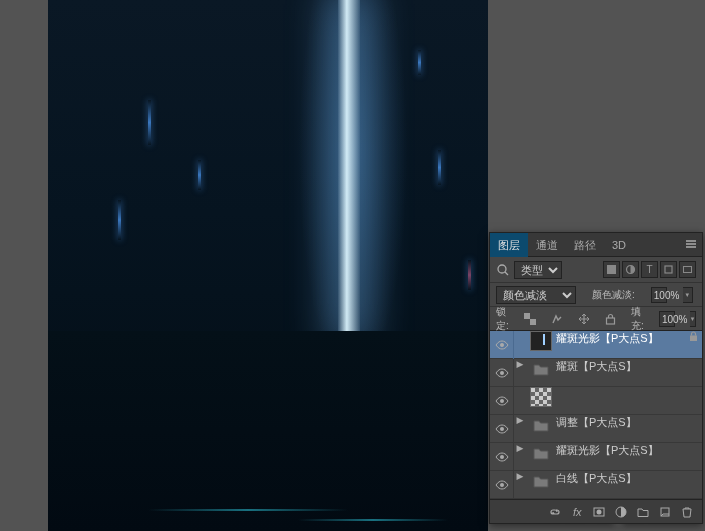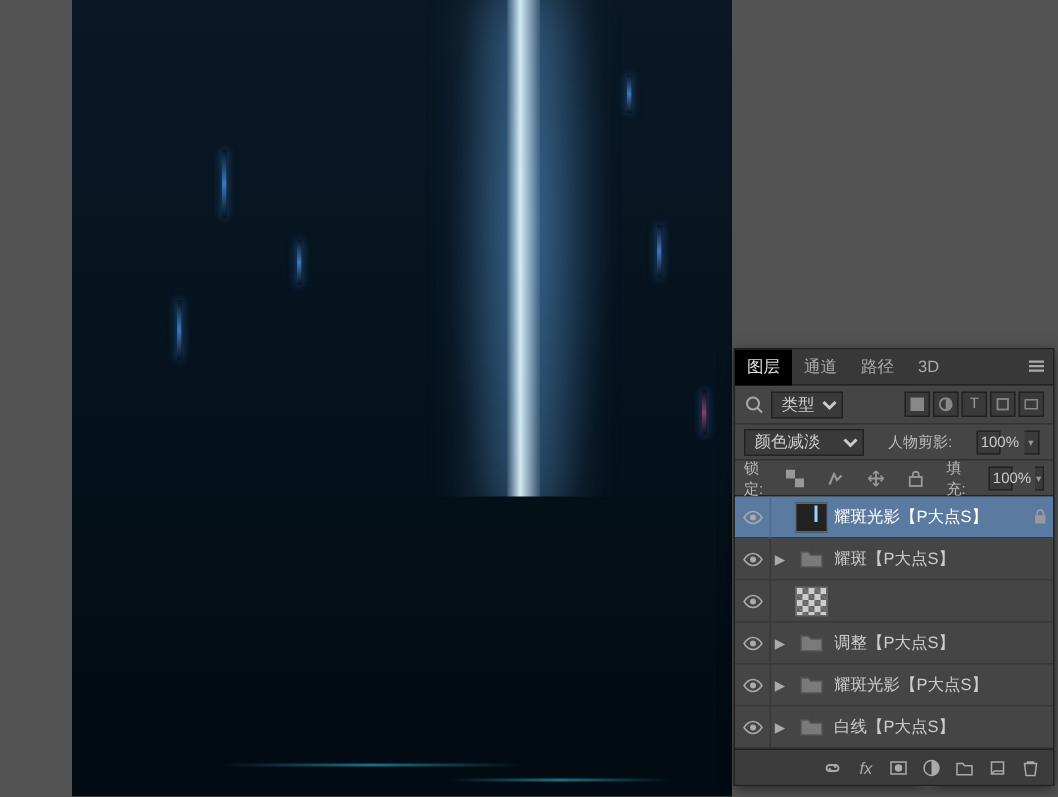--- a/index.html
+++ b/index.html
@@ -87,21 +87,21 @@
   }
   .tab {
     padding: 0 8px;
     height: 24px;
     line-height: 24px;
     font-size: 11px;
     color: #aaa;
     cursor: pointer;
   }
   .tab.active {
-    background: #000000;
+    background: #0c4a6e;
     color: #e0e0e0;
   }
   .tab-menu {
     position: absolute; right: 4px; top: 4px;
     width: 14px; height: 14px;
     color: #aaa;
   }
   .filter-row {
     height: 26px;
     display: flex;
@@ -184,21 +184,21 @@
   .lock-icon {
     width: 15px; height: 15px;
     display: flex; align-items: center; justify-content: center;
     color: #aaa;
     font-size: 11px;
   }
   .layer-list { }
   .layer-row {
     height: 28px;
     display: flex;
-    align-items: center;
+    align-items: flex-start;
     border-bottom: 1px solid #383838;
     padding-right: 4px;
   }
   .layer-row.selected {
     background: #5a7aa0;
     color: #fff;
   }
   .eye {
     width: 24px; height: 28px;
     display: flex; align-items: center; justify-content: center;
@@ -335,21 +335,21 @@
             <rect x="1.5" y="2.5" width="8" height="6" fill="none" stroke="#888"></rect>
           </svg>
       </div>
     </div>
   </div>
 
   <div class="mode-row">
     <select class="blend-select">
       <option>颜色减淡</option>
     </select>
-    <span class="opacity-label">人物剪影:</span>
+    <span class="opacity-label">颜色减淡:</span>
     <span class="pct-box">100%</span>
     <span class="pct-arrow">▾</span>
   </div>
 
   <div class="lock-row">
     <span class="lock-label">锁定:</span>
     <span class="lock-icon">
       <svg width="12" height="12" viewBox="0 0 12 12">
           <rect x="0" y="0" width="6" height="6" fill="#999"></rect>
           <rect x="6" y="6" width="6" height="6" fill="#999"></rect>

